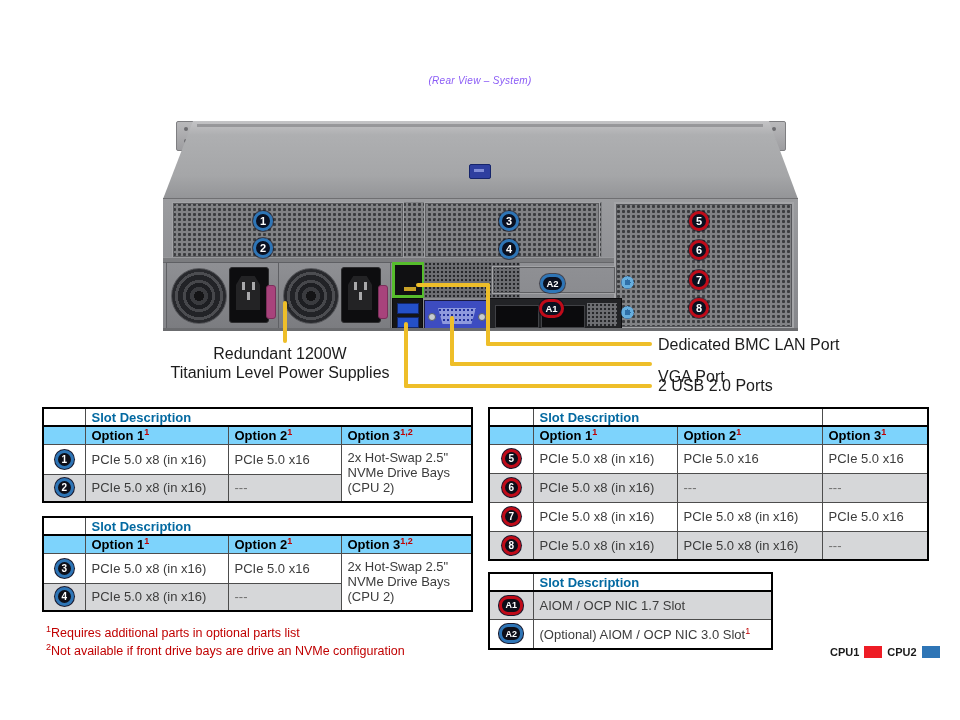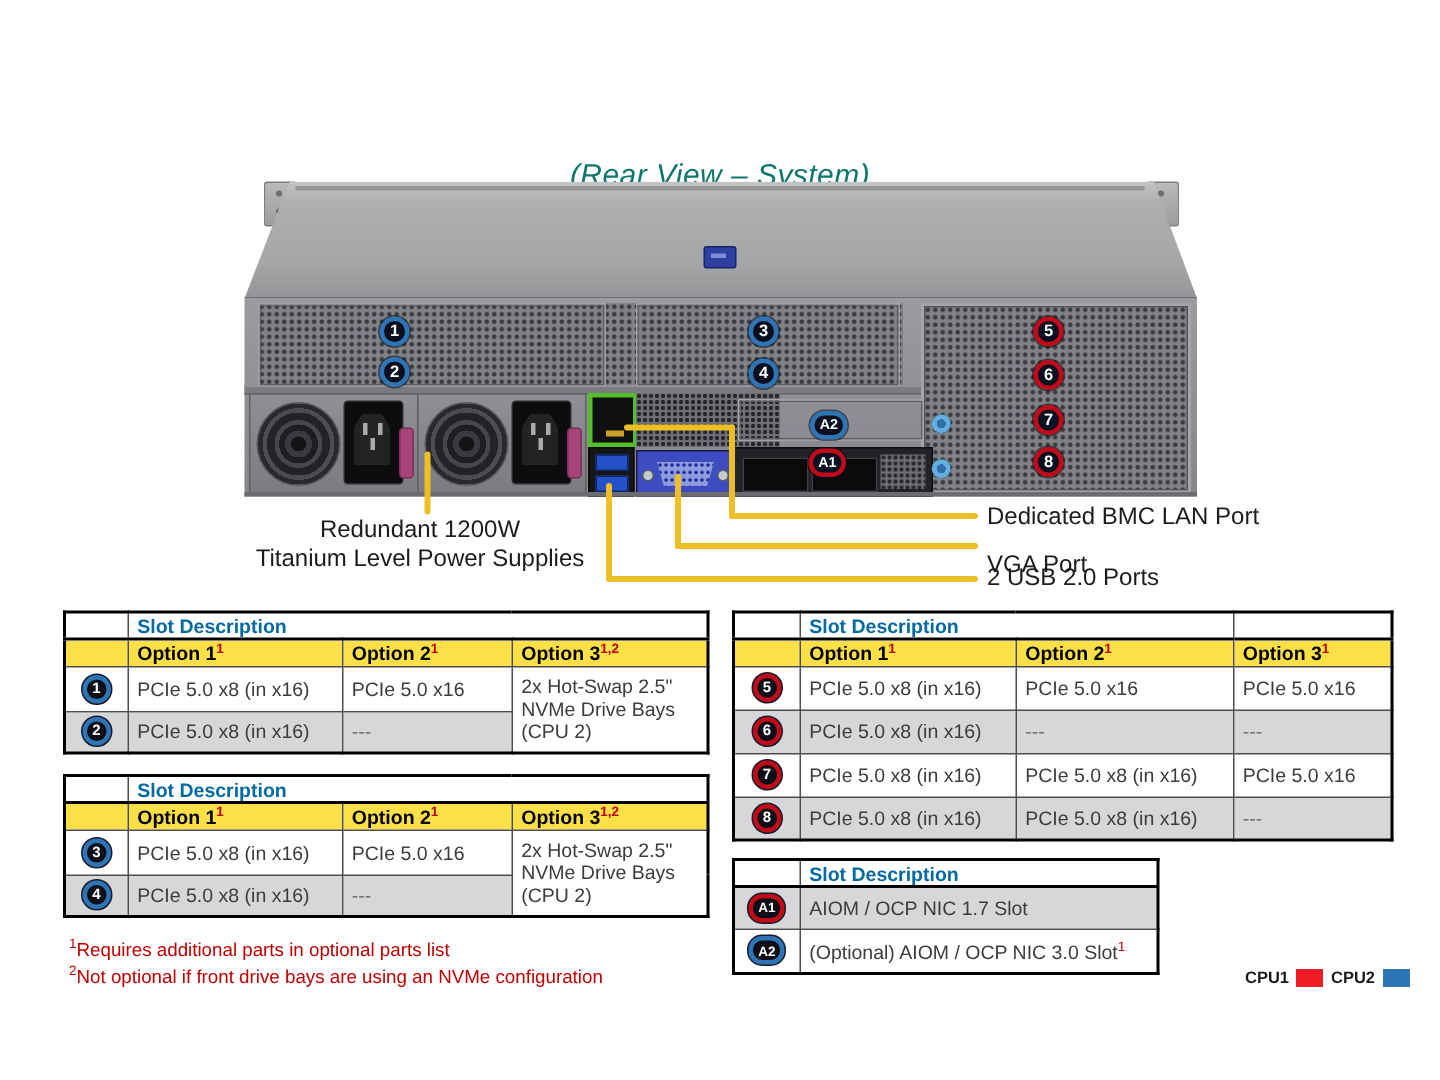--- a/index.html
+++ b/index.html
@@ -1,21 +1,21 @@
 <!DOCTYPE html>
 <html style="--badge-blue: #2e75b6; --badge-red: #c00b19; --callout-yellow: #eebe29; --footnote-red: #c00000; --cpu1-red: #ee1c25; --cpu2-blue: #2e75b6;"><head>
 <meta charset="utf-8">
 <style>
   html,body{margin:0;padding:0;background:#fff;}
   #canvas{position:relative;width:960px;height:720px;background:#fff;overflow:hidden;
           font-family:"Liberation Sans",sans-serif;}
 
   
   .diagram-title{position:absolute;left:0;top:75px;width:960px;text-align:center;
-    font-style:italic;font-size:20px;color:#0f766e;letter-spacing:.3px;margin-top:31px;}
+    font-style:italic;font-size:10px;color:#8b5cf6;letter-spacing:.3px;}
 
   
   .abs{position:absolute;}
   .ear{background:linear-gradient(180deg,#b9b9bb,#9d9da0);border:1px solid #7e7e81;border-radius:2px;}
   .ear .hole{position:absolute;width:4px;height:4px;border-radius:50%;background:#6c6c6f;left:7px;}
   .lid{background:linear-gradient(180deg,#c4c4c6 0%,#aeafb1 18%,#a5a6a8 70%,#939497 100%);
        clip-path:polygon(30px 0,606px 0,635px 100%,0 100%);}
   .lid-seam{position:absolute;left:34px;top:3px;width:566px;height:3px;background:#87878a;opacity:.7;}
   .logo{background:#2e3f9f;border:1px solid #15246b;border-radius:2px;}
   .logo i{position:absolute;left:4px;top:4px;width:10px;height:3px;background:#7f8cd6;}
@@ -66,21 +66,21 @@
   
   .callout-label{position:absolute;font-size:16px;color:#1c1c1c;text-align:right;}
   .psu-label{position:absolute;left:130px;top:344px;width:300px;text-align:center;
     font-size:16px;color:#1c1c1c;line-height:19px;}
 
   
   .slot-table{position:absolute;border-collapse:collapse;table-layout:fixed;
     font-size:13px;color:#3c3c3c;background:#fff;border:2px solid #000;}
   .slot-table td{border:1px solid #4d4d4d;vertical-align:middle;padding:0 6px;overflow:hidden;}
   .slot-table tr.hdr td{border-bottom:2px solid #000;font-weight:bold;color:#0369a1;}
-  .slot-table tr.sub td{background:#fde047;font-weight:bold;color:#000;}
+  .slot-table tr.sub td{background:#7dd3fc;font-weight:bold;color:#000;}
   .slot-table tr.row-gray td{background:#d6d7d9;}
   .slot-table td.badge-cell{text-align:center;padding:0;}
   .slot-table td.merged{background:#fff;line-height:15px;}
   .slot-table td.dash{color:#6f6f6f;}
   sup.sup-red{color:var(--footnote-red);font-size:9px;}
   .tbadge{display:inline-flex;align-items:center;justify-content:center;width:13px;height:13px;
     border-radius:50%;background:#0d0e18;color:#fff;font-weight:bold;font-size:10px;
     border:3px solid var(--badge-blue);box-shadow:0 0 0 1px #1a1a2e;}
   .tbadge.red{border-color:var(--badge-red);}
   .tbadge.wide{width:18px;border-radius:9px;font-size:9px;}
@@ -329,21 +329,21 @@
       <td class="badge-cell"><span class="tbadge wide">A2</span></td>
       <td><span>(Optional) AIOM / OCP NIC 3.0 Slot</span><sup class="sup-red">1</sup></td>
     </tr>
   </tbody>
     </table>
 
   <div class="footnote" style="top:620px;">
     <sup>1</sup><span>Requires additional parts in optional parts list</span>
   </div>
   <div class="footnote" style="top:638px;">
-    <sup>2</sup><span>Not optional if front drive bays are using an NVMe  configuration</span>
+    <sup>2</sup><span>Not available if front drive bays are drive an NVMe  configuration</span>
   </div>
 
   <div class="legend">
     <span>CPU1</span>
     <span class="swatch cpu1"></span>
     <span>CPU2</span>
     <span class="swatch cpu2"></span>
   </div>
 
 </div>

